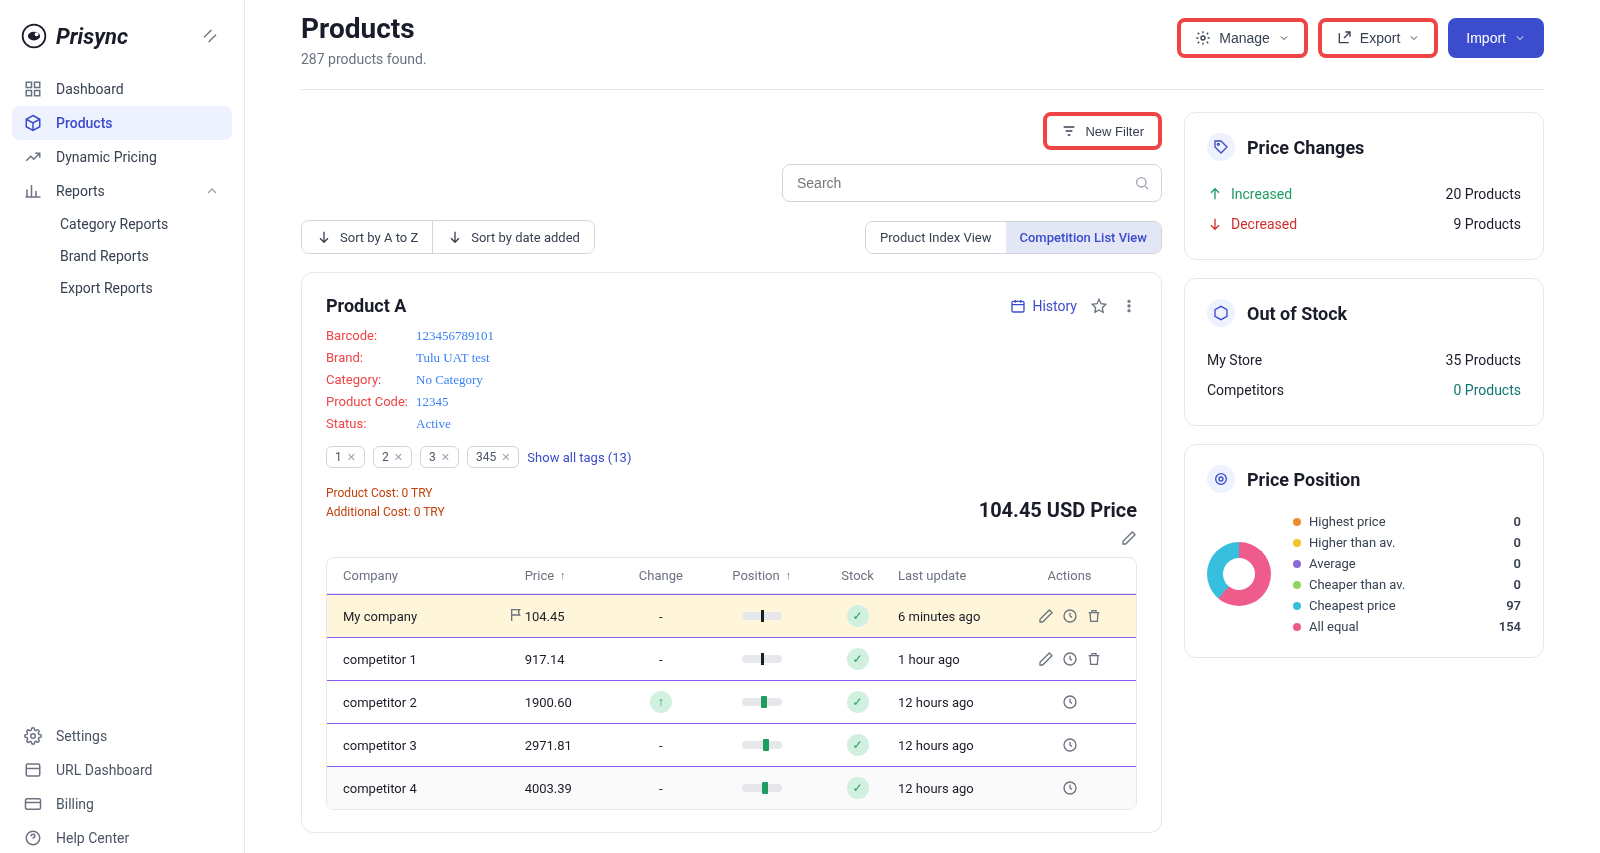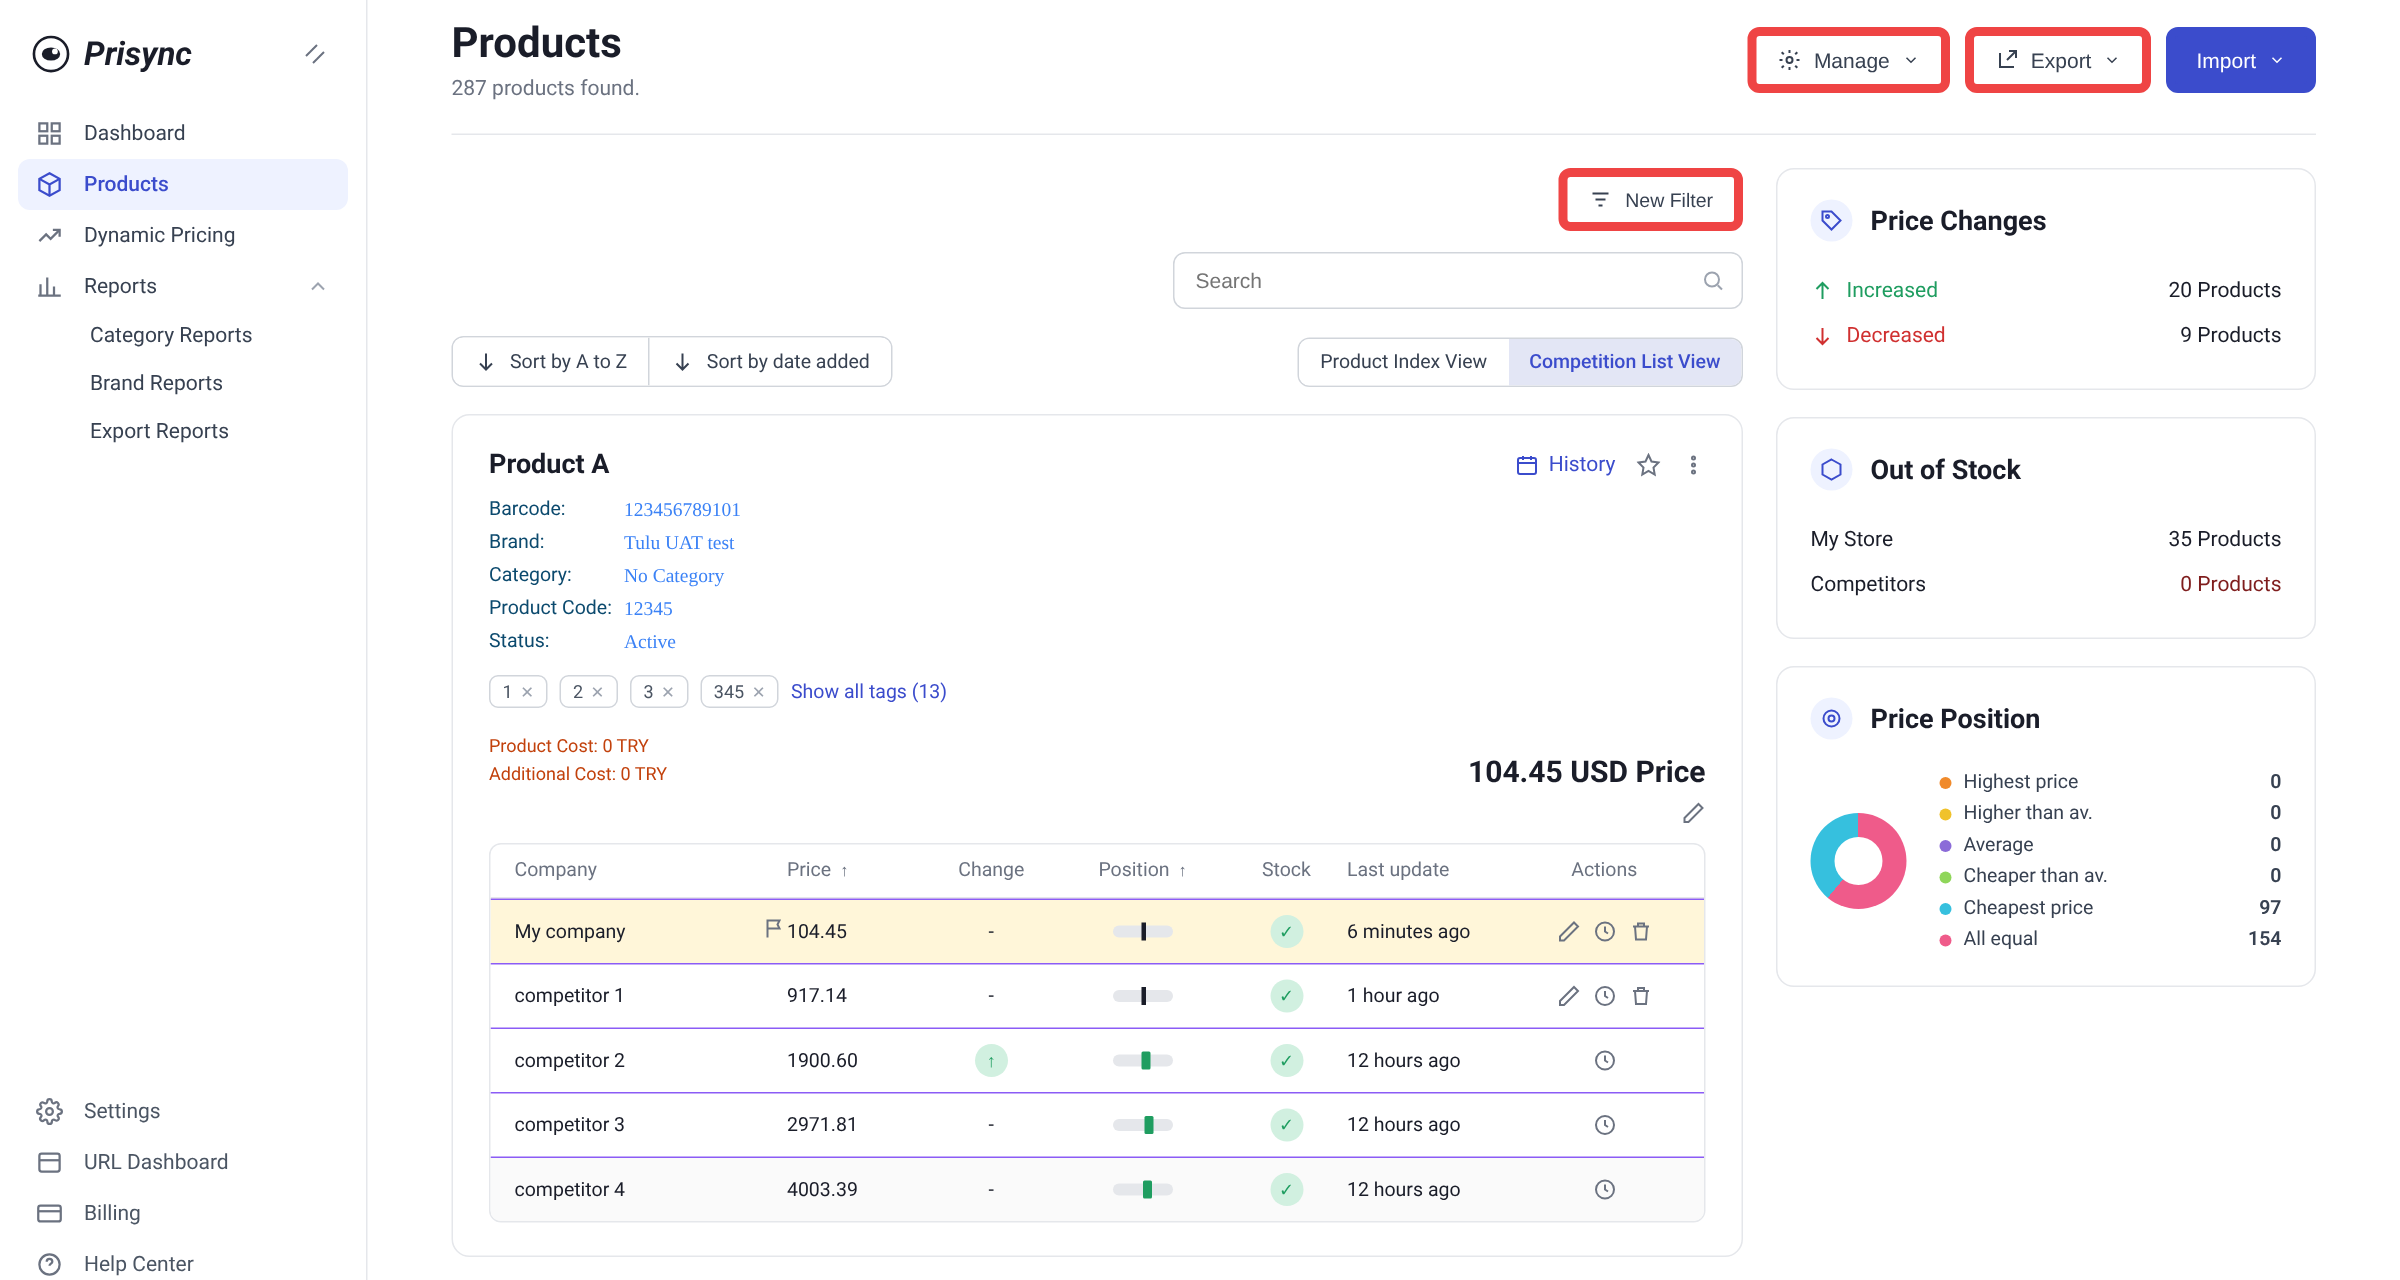--- a/index.html
+++ b/index.html
@@ -22,21 +22,21 @@
 .nav-sub .nav-subitem { padding:8px 4px; color:#374151; cursor:pointer;}
 .sidebar-bottom { margin-top:auto; }
 .sidebar-bottom .nav-item { color:#4b5563; }
 
 
 .main { flex:1; padding: 12px 56px 40px 56px; overflow:auto;}
 .page-header { display:flex; align-items:flex-start; justify-content:space-between; border-bottom:1px solid #e5e7eb; padding-bottom:22px; margin-bottom:22px;}
 .page-title { font-size:28px; font-weight:700; margin-bottom:6px;}
 .page-sub { color:#6b7280; font-size:14px;}
 .hdr-actions { display:flex; gap:10px; align-items:center; margin-top:6px;}
-.btn { display:flex; align-items:center; gap:8px; padding:8px 14px; border:6px solid #ef4444; border-radius:8px; background:#fff; font-size:14px; cursor:pointer; color:#374151;}
+.btn { display:flex; align-items:center; gap:8px; padding:8px 14px; border:4px solid #ef4444; border-radius:8px; background:#fff; font-size:14px; cursor:pointer; color:#374151;}
 .btn.primary { background:#3b4ccc; color:#fff; border-color:#3b4ccc;}
 .btn .chev-down { width:12px; height:12px; }
 
 .content-row { display:flex; gap:22px; align-items:flex-start;}
 .content-left { flex:1; min-width:0;}
 .content-right { width:360px; flex-shrink:0; display:flex; flex-direction:column; gap:18px;}
 
 
 .filter-row { display:flex; justify-content:flex-end; margin-bottom:14px;}
 .search-wrap { position:relative; width:380px;}
@@ -54,21 +54,21 @@
 
 
 .card { border:1px solid #e5e7eb; border-radius:12px; padding:22px 24px; background:#fff;}
 .card-head { display:flex; justify-content:space-between; align-items:center; margin-bottom:12px;}
 .card-title { font-size:18px; font-weight:700;}
 .card-actions { display:flex; align-items:center; gap:14px;}
 .card-actions .link { display:flex; align-items:center; gap:6px; color:#3b4ccc; font-size:14px; cursor:pointer;}
 .card-actions .ico { color:#6b7280; cursor:pointer;}
 
 .meta-grid { display:grid; grid-template-columns: 90px 1fr; row-gap:6px; font-size:13px; margin-bottom:14px;}
-.meta-label { color:#0c4a6e;}
+.meta-label { color:#ef4444;}
 .meta-val { color:#3b82f6; font-weight:500;font-family:Liberation Serif, serif;}
 
 .tags { display:flex; gap:8px; align-items:center; flex-wrap:wrap; margin-bottom:16px;}
 .tag { border:1px solid #d1d5db; border-radius:6px; padding:3px 8px; font-size:12px; display:flex; gap:5px; align-items:center; color:#4b5563;}
 .tag .x { color:#9ca3af; cursor:pointer; font-size:11px;}
 .tag-more { color:#3b4ccc; font-size:13px; cursor:pointer;}
 
 .cost-price-row { display:flex; justify-content:space-between; align-items:flex-end; margin-bottom:8px;}
 .costs { font-size:12px; color:#c2410c; line-height:1.6;}
 .big-price { font-size:20px; font-weight:700;}
@@ -96,21 +96,21 @@
 
 
 .panel { border:1px solid #e5e7eb; border-radius:12px; padding:20px 22px; background:#fff;}
 .panel-head { display:flex; align-items:center; gap:12px; margin-bottom:18px;}
 .panel-icon { width:28px; height:28px; border-radius:14px; background:#eef2ff; display:flex; align-items:center; justify-content:center; color:#3b4ccc;}
 .panel-title { font-size:18px; font-weight:700;}
 .stat-row { display:flex; justify-content:space-between; align-items:center; padding:7px 0; font-size:14px;}
 .stat-left { display:flex; align-items:center; gap:8px;}
 .up { color:#1f9d60;}
 .down { color:#d03030;}
-.red-text { color:#7f1d1d;margin-left:26px;}
+.red-text { color:#0f766e;margin-left:26px;}
 
 
 .donut-wrap { display:flex; align-items:center; gap:22px;}
 .donut { width:64px; height:64px; border-radius:50%; background: conic-gradient(#ef5b8a 0deg 220deg, #36c0de 220deg 360deg); position:relative; flex-shrink:0;}
 .donut::after { content:''; position:absolute; inset:16px; background:#fff; border-radius:50%;}
 .legend { flex:1;}
 .leg-row { display:flex; align-items:center; gap:8px; font-size:13px; padding:3px 0; color:#374151;}
 .leg-dot { width:8px; height:8px; border-radius:50%; flex-shrink:0;}
 .leg-val { margin-left:auto; font-weight:600;}
 

